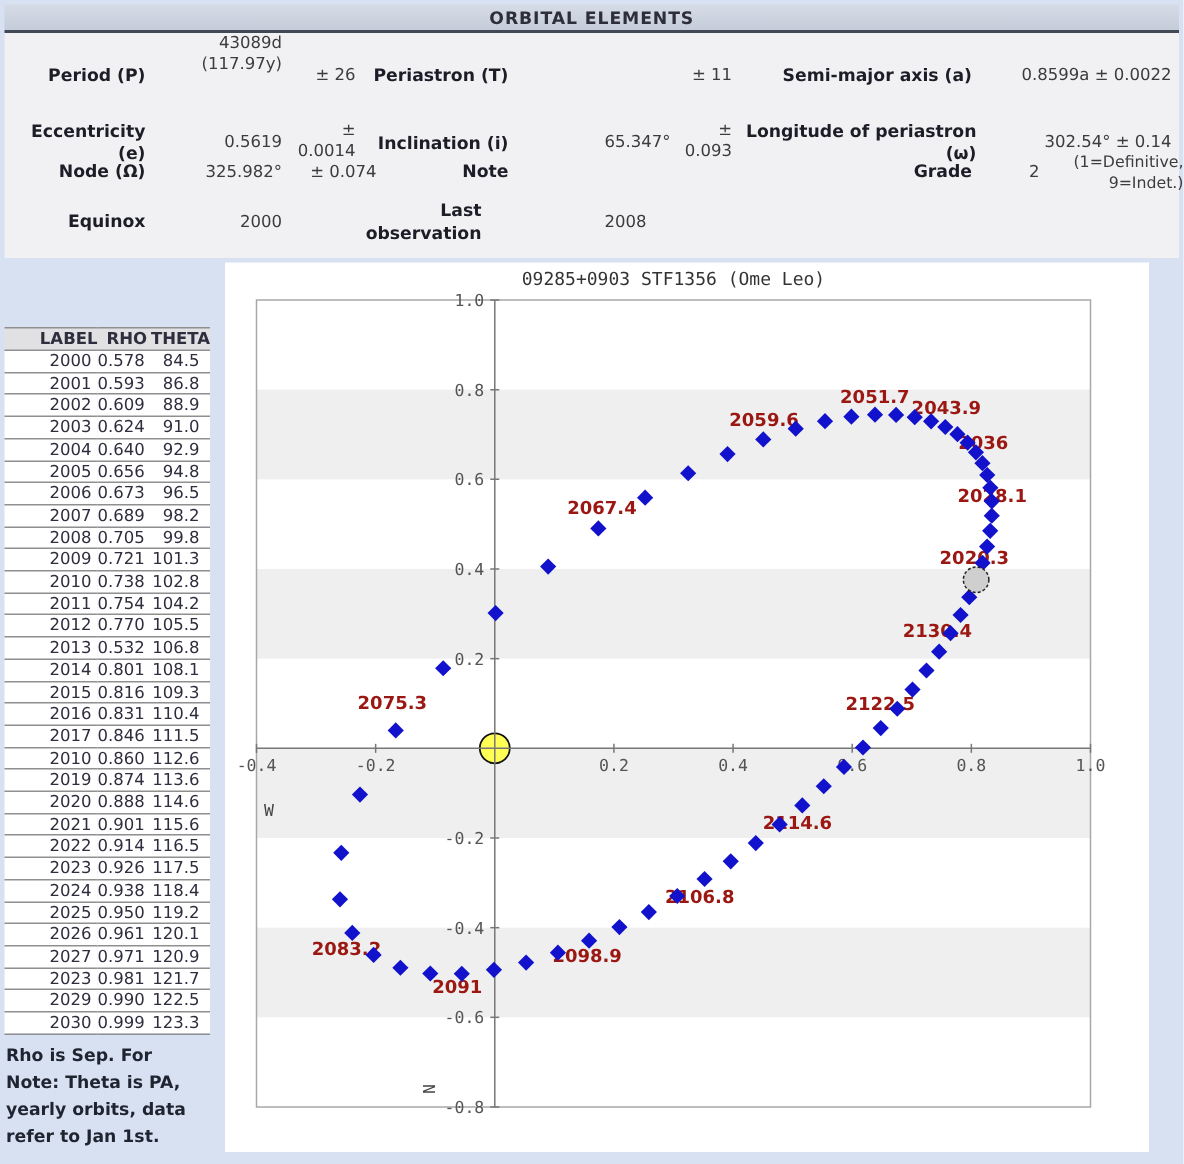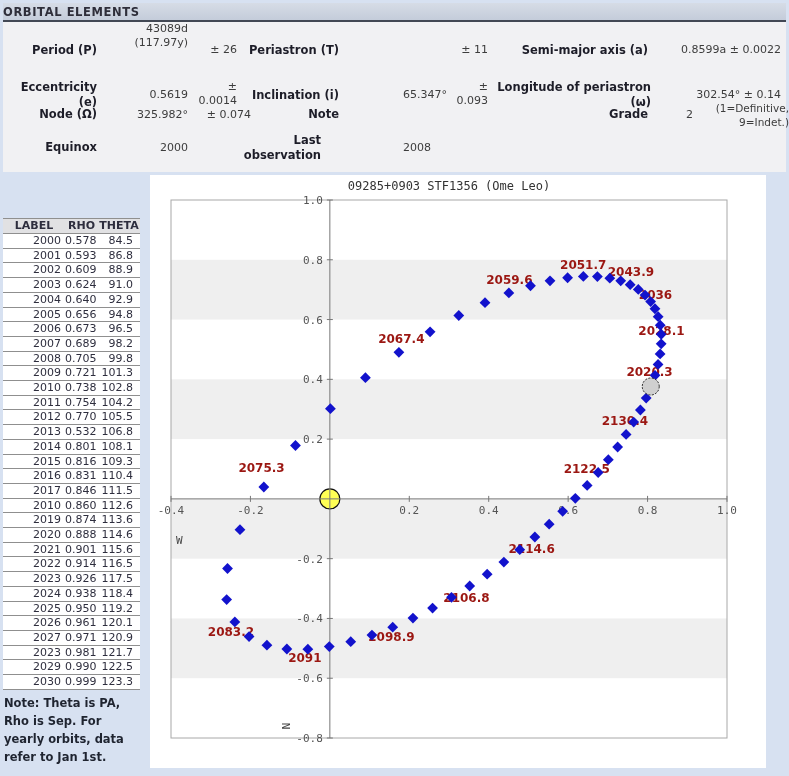--- a/index.html
+++ b/index.html
@@ -7,21 +7,21 @@
     width:789px;height:776px;position:relative;overflow:hidden;
     background:#d7e1f1;
     font-family:"DejaVu Sans","Liberation Sans",sans-serif;
     -webkit-font-smoothing:antialiased;
   }
   
   .header-bar{
     position:absolute;left:3px;top:3px;right:3px;height:17px;
     background:linear-gradient(#d6dce6,#c4ccda);
     border-bottom:2px solid #424854;
-    display:flex;align-items:center;justify-content:flex-start;
+    display:flex;align-items:center;justify-content:center;
   }
   .header-bar span{
     font-size:11.5px;font-weight:bold;color:#2e2e3a;letter-spacing:0.6px;
   }
   
   .oe-section{
     position:absolute;left:3px;top:22px;right:3px;height:150px;
     background:#f1f1f3;font-size:11px;color:#3c3c3c;text-align:right;
   }
   .oe-cell{position:absolute;line-height:14px;}
@@ -29,21 +29,21 @@
   .oe-note-paren{font-size:10.5px;line-height:14px;color:#3c3c3c;}
   
   .eph-table{
     position:absolute;left:3px;top:218px;width:137px;
     border-collapse:collapse;font-size:11px;color:#2e2e3e;
     table-layout:fixed;
   }
   .eph-table th{
     background:#e1e1e3;font-weight:bold;
     border-top:1px solid #8f8f8f;border-bottom:1px solid #8f8f8f;
-    height:14px;line-height:14px;padding:0;text-align:center;
+    height:14px;line-height:14px;padding:0;text-align:right;
   }
   .eph-table td{
     background:#ffffff;border-bottom:1px solid #8f8f8f;
     height:13.7px;line-height:13.7px;padding:0;
   }
   .eph-table td.c-label{text-align:right;padding-right:4px;}
   .eph-table td.c-rho,.eph-table td.c-theta{text-align:right;padding-right:7px;}
   
   .note-block{
     position:absolute;left:4px;top:694px;width:145px;
@@ -274,22 +274,22 @@
       </tr>
       <tr>
         <td class="c-label">2030</td>
         <td class="c-rho">0.999</td>
         <td class="c-theta">123.3</td>
       </tr>
     </tbody>
 </table>
 
 <div class="note-block">
+    <div>Rho is Sep. For</div>
     <div>Note: Theta is PA,</div>
-    <div>Rho is Sep. For</div>
     <div>yearly orbits, data</div>
     <div>refer to Jan 1st.</div>
   </div>
 
 <div class="orbit-panel">
   <svg id="orbit-svg" width="616" height="593" viewBox="0 0 616 593">
       <text x="299" y="15" text-anchor="middle" font-family="&quot;DejaVu Sans Mono&quot;,&quot;Liberation Mono&quot;,monospace" font-size="12" fill="#333333">09285+0903 STF1356 (Ome Leo)</text>
       <rect x="21" y="84.77777777777776" width="556" height="59.777777777777786" fill="#efefef"></rect>
       <rect x="21" y="204.33333333333331" width="556" height="59.77777777777777" fill="#efefef"></rect>
       <rect x="21" y="323.88888888888886" width="556" height="59.77777777777777" fill="#efefef"></rect>

